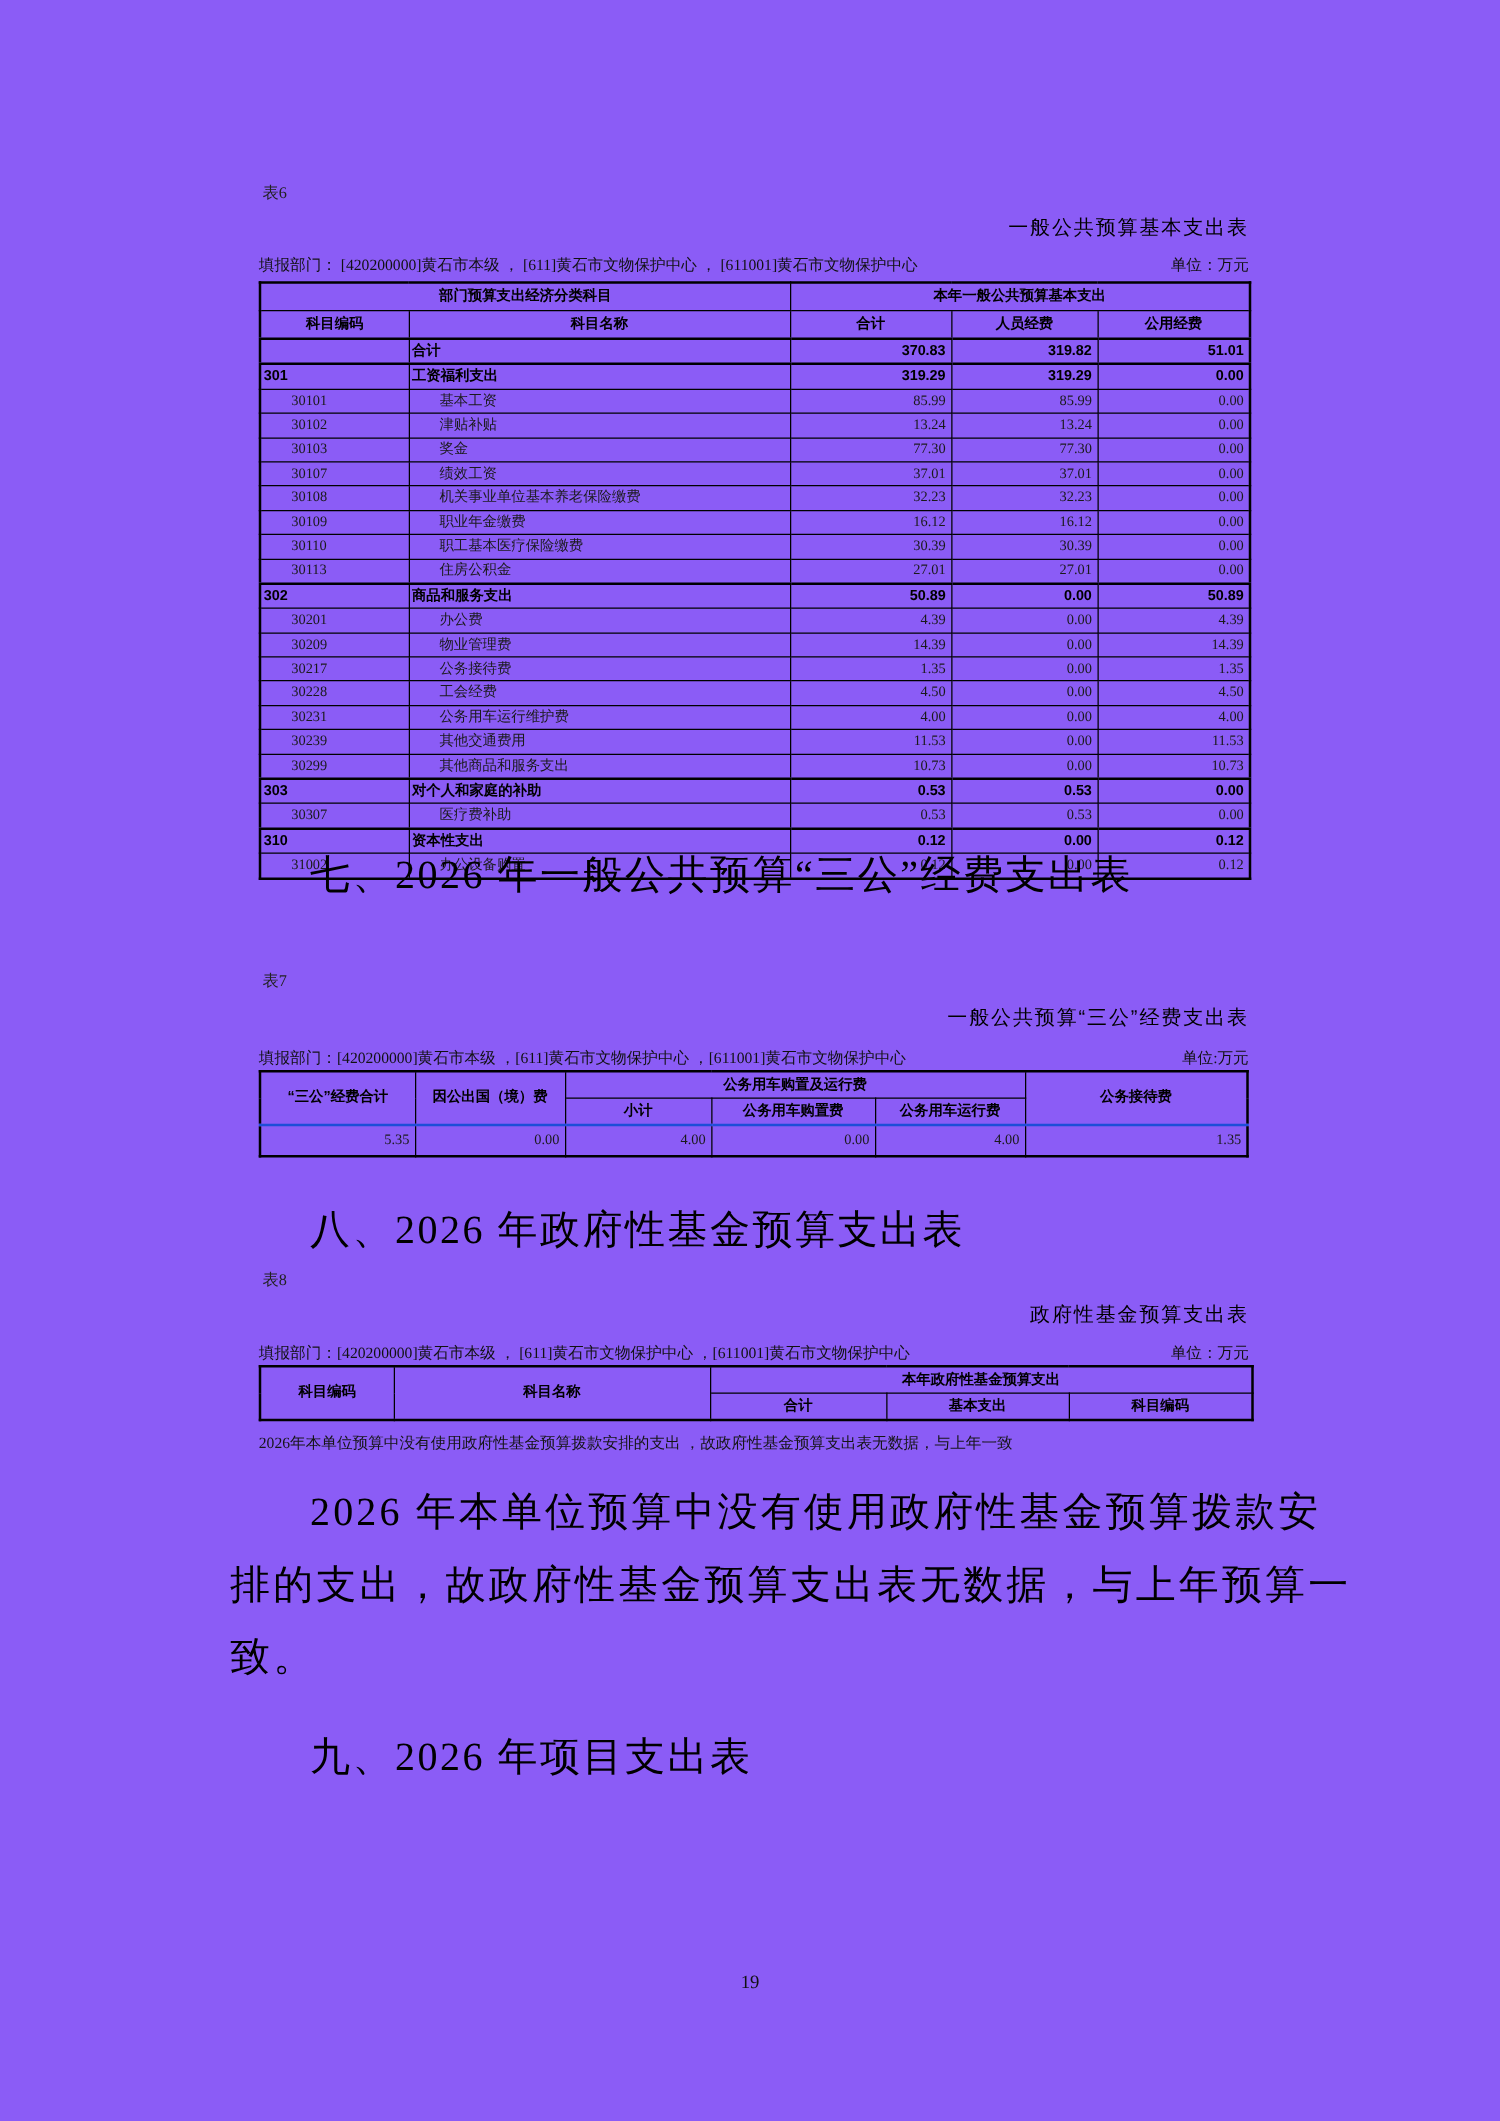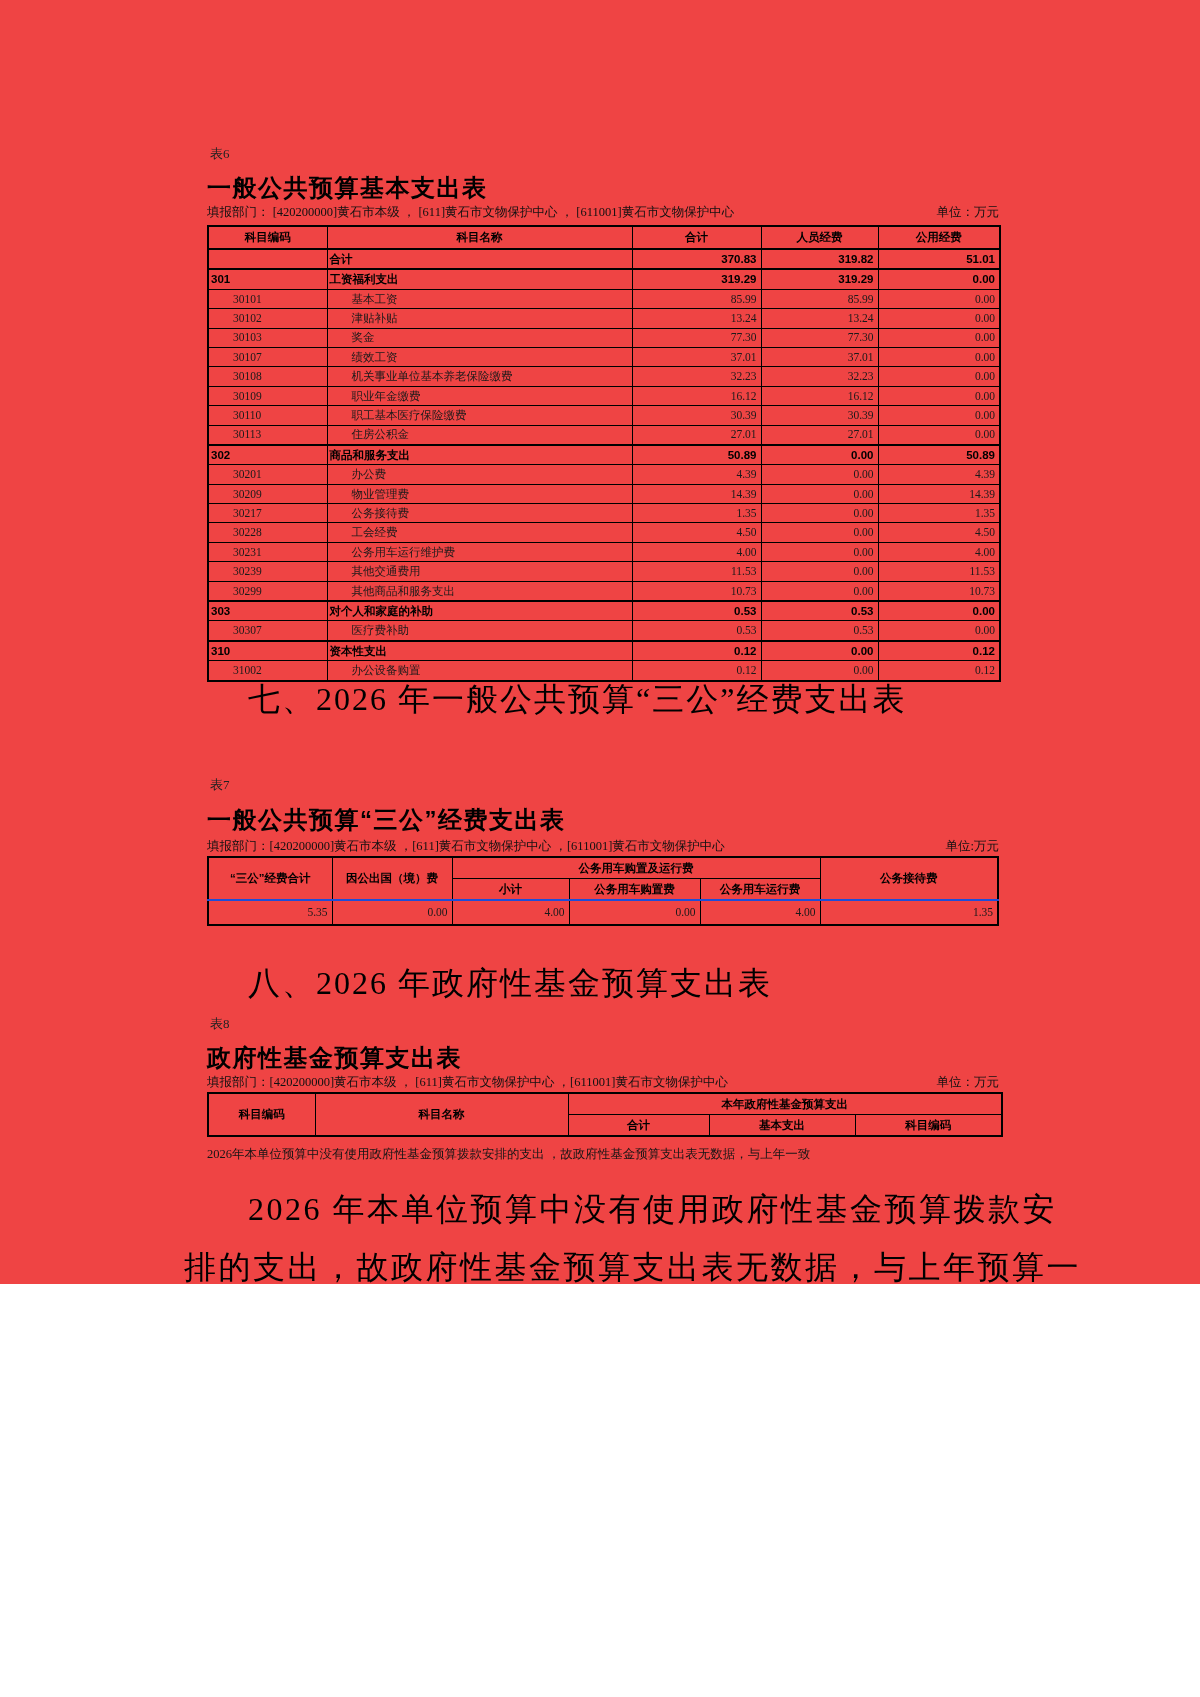--- a/index.html
+++ b/index.html
@@ -1,22 +1,22 @@
 <!DOCTYPE html>
 <html><head>
 <meta charset="utf-8">
 <style>
   html,body{margin:0;padding:0;background:#ffffff;}
-  #page{position:relative;width:1200px;height:1284px;background:#ef4444;
+  #page{position:relative;width:1200px;height:1697px;background:#8b5cf6;
         font-family:"Liberation Serif",serif;color:#111;overflow:hidden;}
 
   .tbl-label{position:absolute;left:210px;font-size:13px;color:#222;}
-  .tbl-title{position:absolute;left:207px;width:792px;text-align:left;
-             font-family:"Liberation Sans",sans-serif;font-weight:bold;
-             font-size:24px;letter-spacing:1.5px;color:#000;}
+  .tbl-title{position:absolute;left:207px;width:792px;text-align:right;
+             font-family:"Liberation Sans",sans-serif;font-weight:normal;
+             font-size:16px;letter-spacing:1.5px;color:#000;}
   .meta{position:absolute;left:207px;width:792px;display:flex;
         justify-content:space-between;font-size:12.5px;color:#111;gap:32px;}
   .meta .unit{white-space:nowrap;}
 
   table{position:absolute;left:207px;border-collapse:collapse;table-layout:fixed;
         border:2px solid #000;}
   th,td{border:1px solid #000;overflow:hidden;white-space:nowrap;
         padding:0 3px;line-height:1.1;}
   th{font-family:"Liberation Sans",sans-serif;font-weight:bold;
      text-align:center;font-size:11.5px;color:#000;}
@@ -72,20 +72,24 @@
 
   <table id="table6">
     <colgroup>
       <col style="width:119px">
         <col style="width:305px">
         <col style="width:129px">
       <col style="width:117px">
         <col style="width:122px">
     </colgroup>
     <tbody>
+      <tr>
+        <th colspan="2">部门预算支出经济分类科目</th>
+        <th colspan="3">本年一般公共预算基本支出</th>
+      </tr>
       <tr class="hdr2">
         <th>科目编码</th>
         <th>科目名称</th>
         <th>合计</th>
         <th>人员经费</th>
         <th>公用经费</th>
       </tr>
     <tr class="group">
           <td class="c-code"></td>
           <td class="c-name">合计</td>

